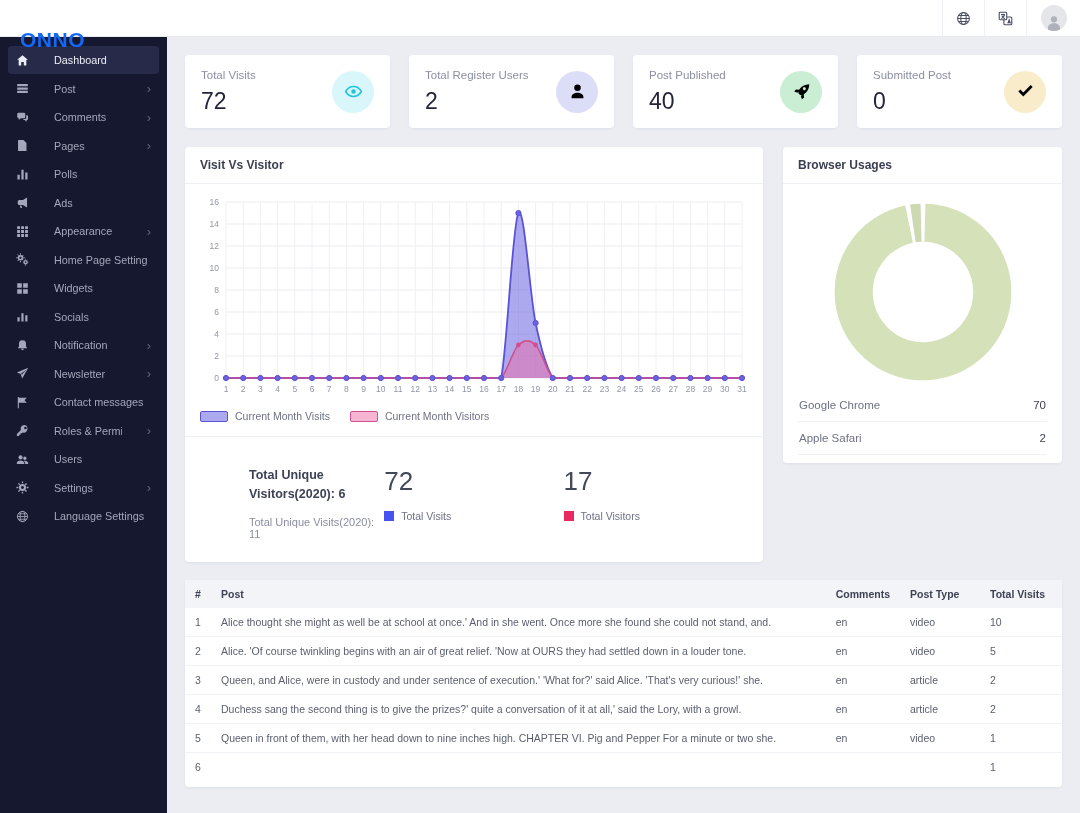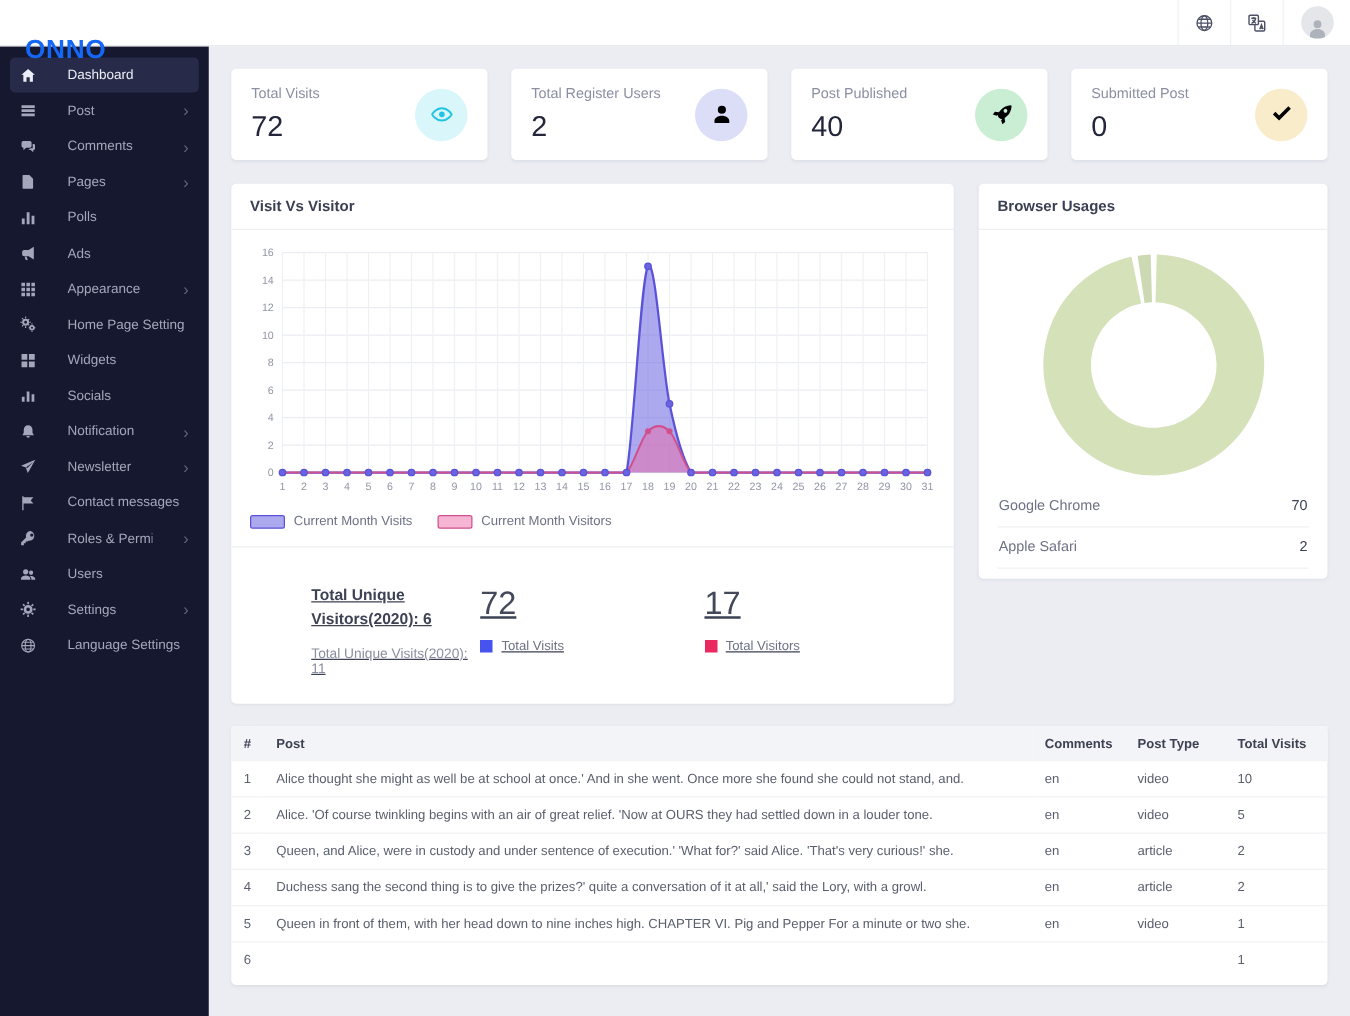--- a/index.html
+++ b/index.html
@@ -40,21 +40,21 @@
   .stat-value { font-size:23px; color:#23263b; margin-top:7px; }
   .stat-icon { width:42px; height:42px; border-radius:50%; display:flex; align-items:center; justify-content:center; }
   .stat-icon svg { width:19px; height:19px; }
 
   .mid-row { display:flex; gap:20px; margin-bottom:18px; align-items:flex-start; }
   .chart-card { width:578px; }
   .chart-body { padding:8px 15px 4px; }
   .legend-row { display:flex; justify-content:flex-start; gap:20px; padding:2px 0 10px; }
   .legend-item { display:flex; align-items:center; gap:7px; font-size:10.5px; color:#6d7285; }
   .legend-box { width:28px; height:11px; border-radius:2px; border:1px solid; }
-  .chart-footer { border-top:1px solid #eef0f3; display:flex; padding:29px 20px 22px 64px;text-decoration:underline; }
+  .chart-footer { border-top:1px solid #eef0f3; display:flex; padding:29px 20px 22px 64px; }
   .uniq { width:165px; }
   .uniq-main { font-size:12.5px; font-weight:bold; color:#3d4254; line-height:1.55; width:135px; }
   .uniq-sub { margin-top:11px; font-size:11px; color:#8a8ea0; }
   .big-stat { width:219px; }
   .big-num { font-size:26px; color:#43485a; }
   .big-leg { margin-top:13px; display:flex; align-items:center; gap:7px; font-size:10.5px; color:#6d7285; }
   .sq { width:10px; height:10px; display:inline-block; }
 
   .browser-card { width:279px; }
   .donut-wrap { display:flex; justify-content:center; padding:15px 0 4px; }

